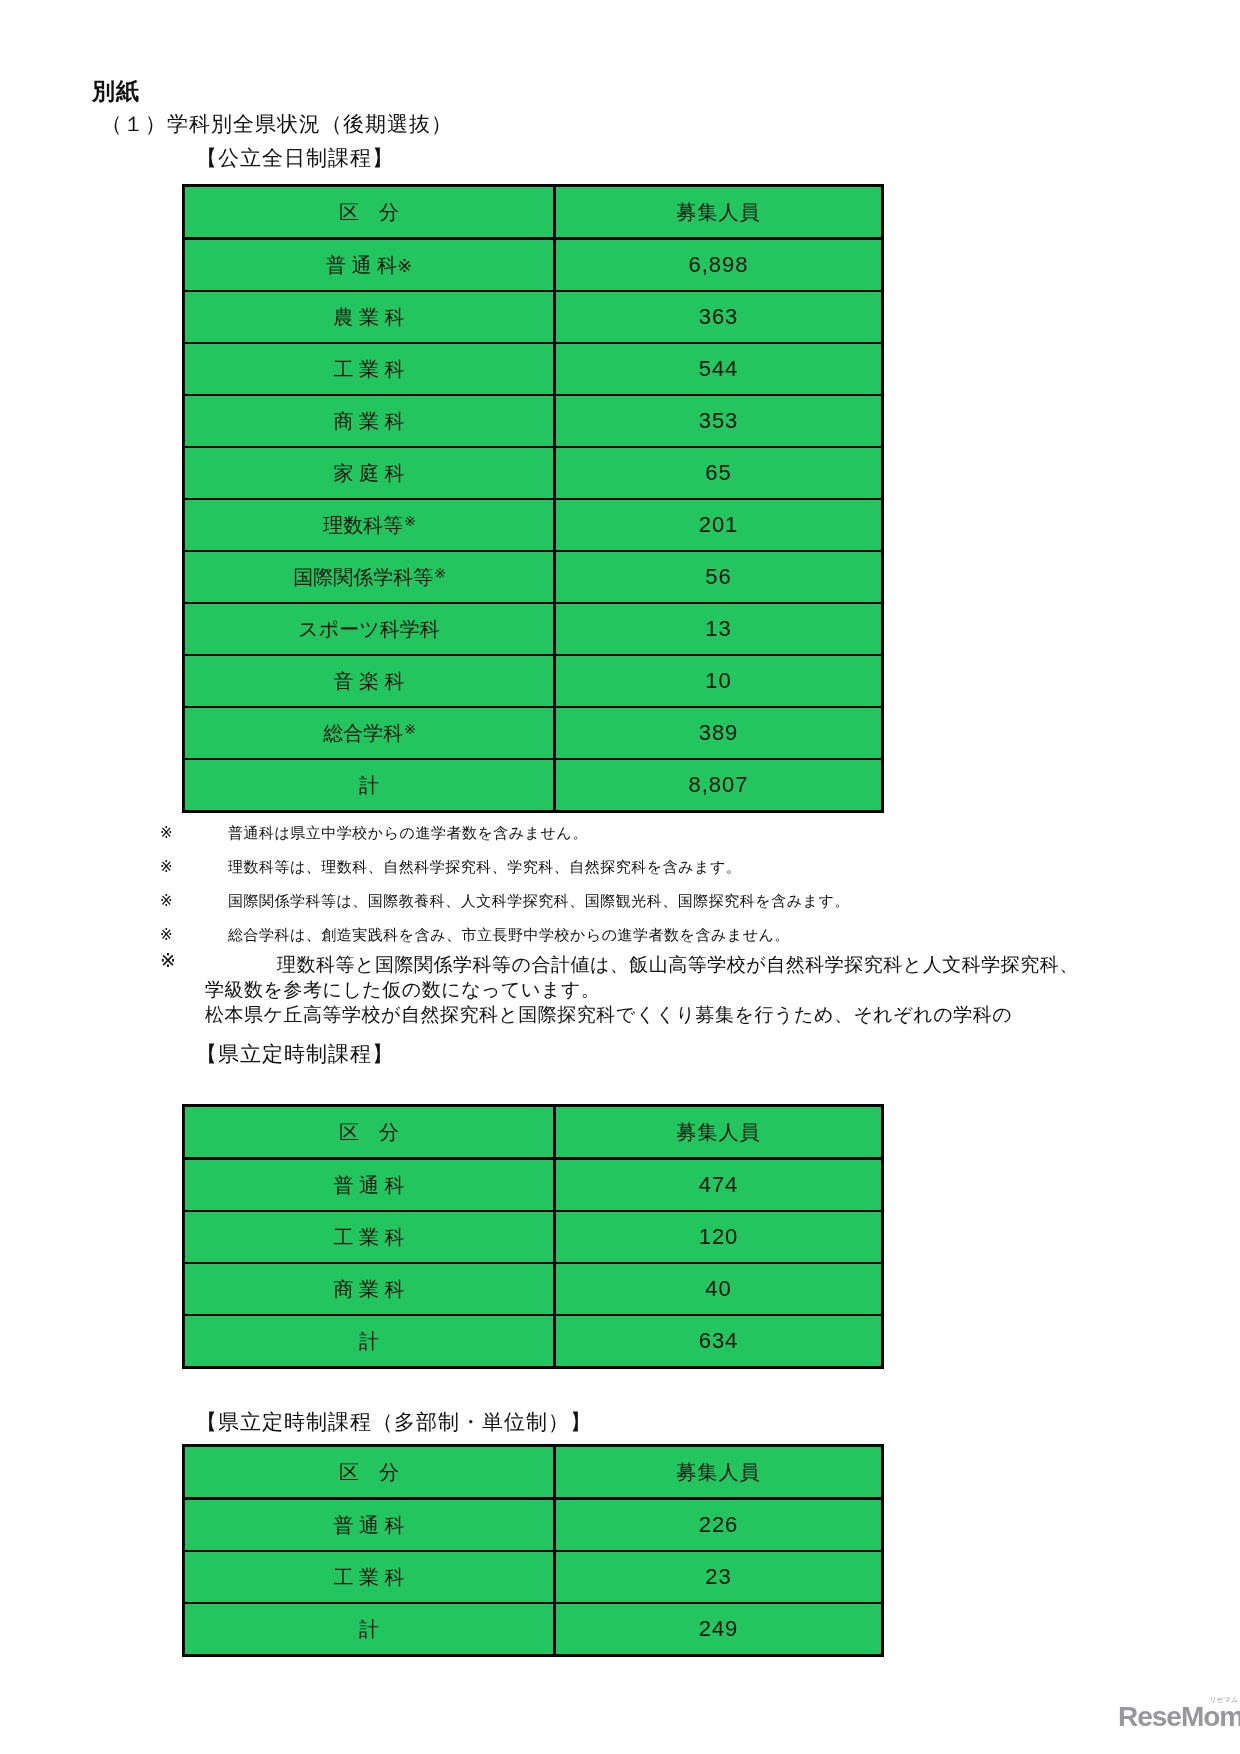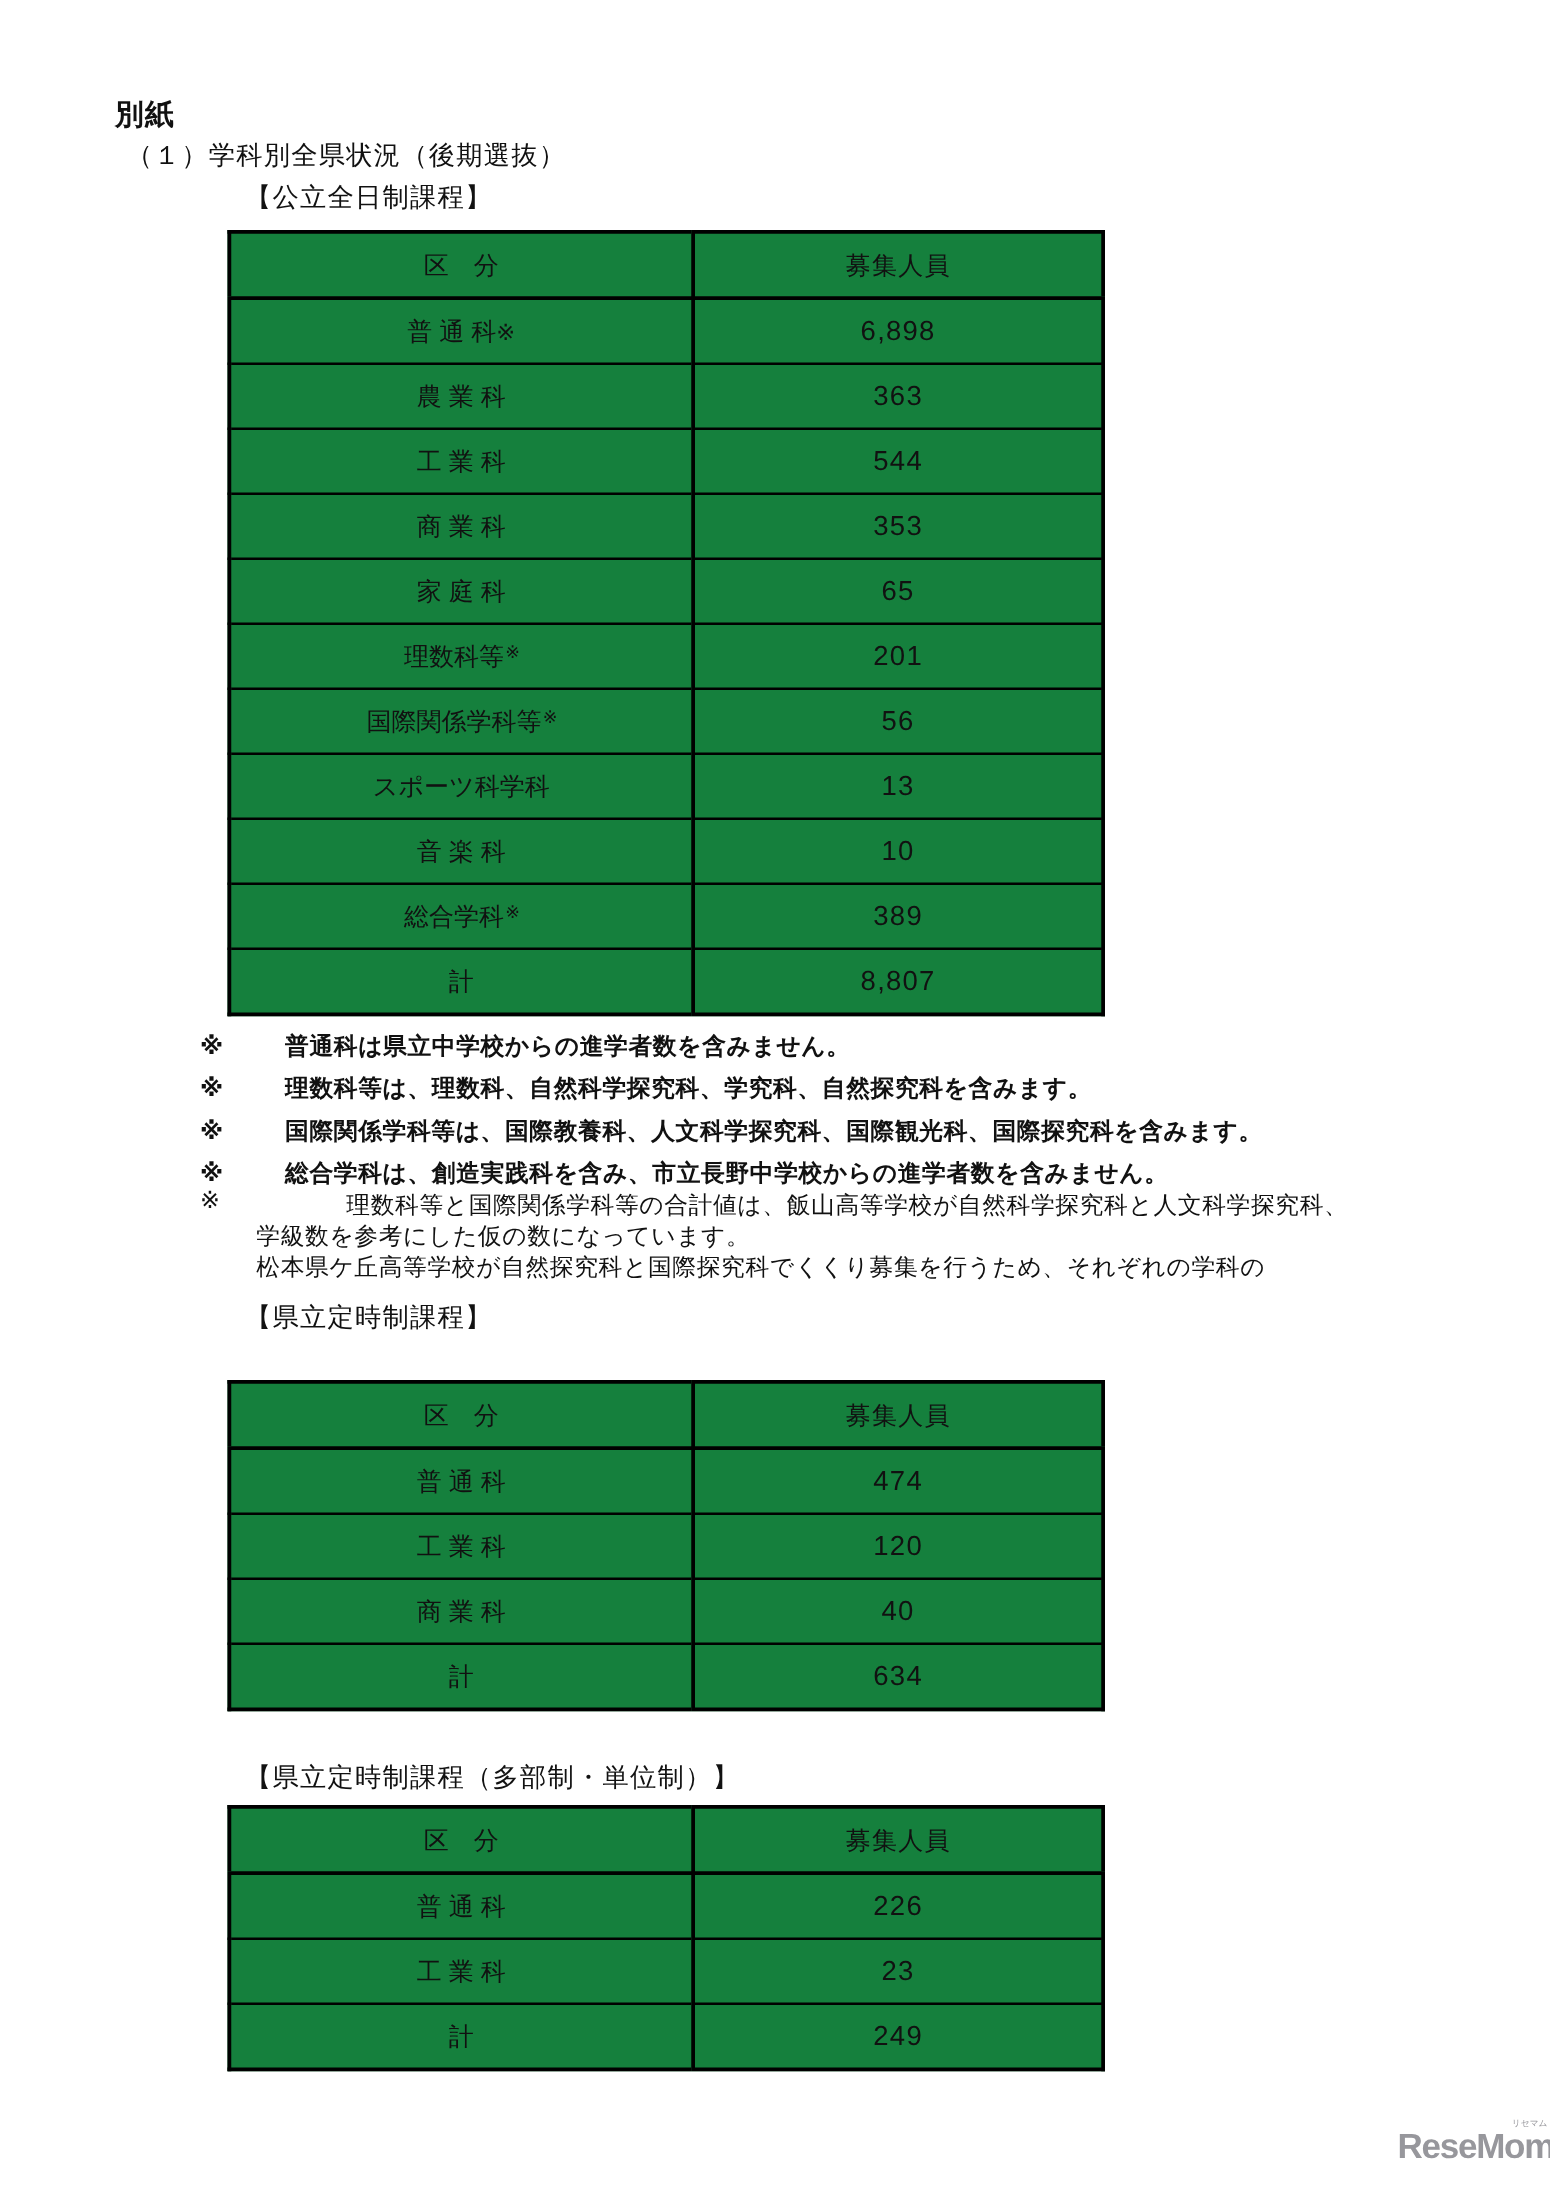--- a/index.html
+++ b/index.html
@@ -40,21 +40,21 @@
   .h1 { top: 144px; }
   .h2 { top: 1040px; }
   .h3 { top: 1408px; }
 
   table.data {
     position: absolute;
     left: 182px;
     border-collapse: collapse;
     table-layout: fixed;
     width: 693px;
-    background: #15803d;
+    background: #22c55e;
   }
   .t1 { top: 184px; }
   .t2 { top: 1104px; }
   .t3 { top: 1444px; }
   table.data td {
     border: 2px solid #000000;
     height: 50px;
     text-align: center;
     vertical-align: middle;
     padding: 0;
@@ -62,24 +62,23 @@
   table.data { border: 3px solid #000000; }
   table.data td.c1 { width: 368px; border-right: 3px solid #000000; font-size: 20px; }
   table.data td.c2 { width: 325px; font-size: 22px; letter-spacing: 1px; }
   table.data tr.hdr td { border-bottom: 3px solid #000000; font-size: 20px; }
   .mki { font-size: 18px; }
   sup.mks { font-size: 14px; position: relative; top: 2px; left: 1px; }
 
   .note {
     position: absolute;
     left: 160px;
-    font-size: 19px;
+    font-size: 15px;
     white-space: nowrap;
     letter-spacing: 0.5px;
-    font-weight: bold;
   }
   .note .mark { display: inline-block; width: 68px; }
   .n1 { top: 824px; }
   .n2 { top: 858px; }
   .n3 { top: 892px; }
   .n4 { top: 926px; }
 
   .note5 {
     position: absolute;
     left: 160px;

